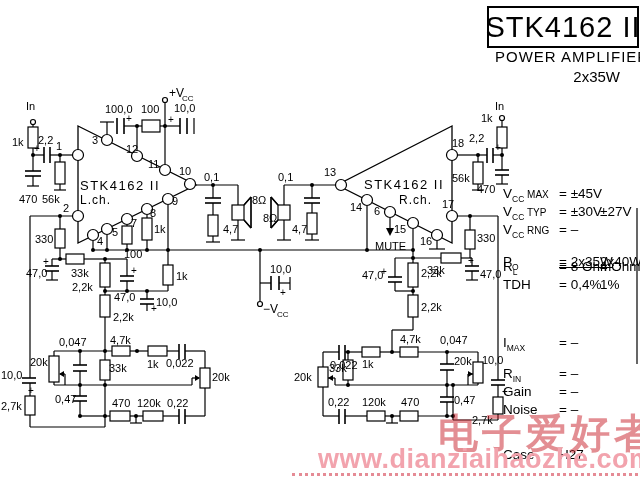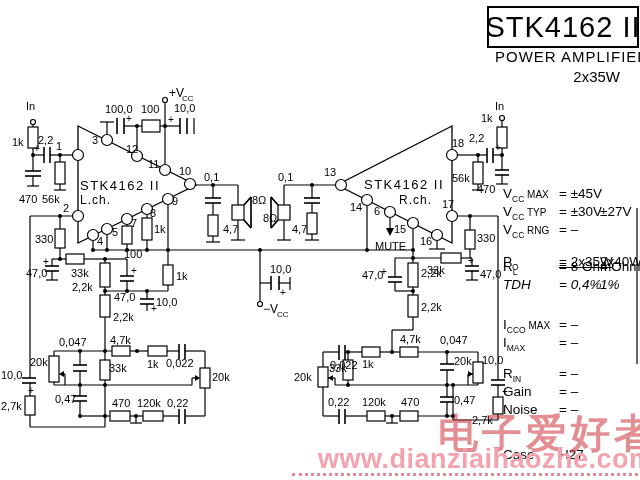--- a/index.html
+++ b/index.html
@@ -461,22 +461,21 @@
   </div>
   <div class="subtitle">POWER AMPLIFIER</div>
   <div class="power">2x35W</div>
 
   <div class="specs" id="specs">
       <div class="spec-row" style="top: 186px;"><span class="nm">V<sub>CC</sub><span class="sc"> MAX</span></span><span>= ±45V</span></div>
       <div class="spec-row" style="top: 204px;"><span class="nm">V<sub>CC</sub><span class="sc"> TYP</span></span><span>= ±30V</span><span class="x2">±27V</span></div>
       <div class="spec-row" style="top: 222px;"><span class="nm">V<sub>CC</sub><span class="sc"> RNG</span></span><span>= –</span></div>
       <div class="spec-row" style="top: 254px; text-decoration: underline;"><span class="nm">P<sub>O</sub></span><span>= 2x35W</span><span class="x2">2x40W</span></div>
       <div class="spec-row" style="top: 259px;"><span class="nm">R<sub>L</sub></span><span>= 8 Ohm</span><span class="x2">4 Ohm</span></div>
-      <div class="spec-row" style="top: 277px; font-style: italic;"><span class="nm">TDH</span><span>= 0,4%</span><span class="x2">1%</span></div>
-      <div class="spec-row" style="top: 317px;"><span class="nm">I<sub>CCO</sub><span class="sc"> MAX</span></span><span>= –</span></div>
+      <div class="spec-row" style="top: 277px;"><span class="nm">TDH</span><span>= 0,4%</span><span class="x2">1%</span></div>
       <div class="spec-row" style="top: 335px;"><span class="nm">I<sub>MAX</sub></span><span>= –</span></div>
       <div class="spec-row" style="top: 366px;"><span class="nm">R<sub>IN</sub></span><span>= –</span></div>
       <div class="spec-row" style="top: 384px;"><span class="nm">Gain</span><span>= –</span></div>
       <div class="spec-row" style="top: 402px;"><span class="nm">Noise</span><span>= –</span></div>
       <div class="spec-row" style="top: 447px;"><span class="nm">Case</span><span>H27</span></div>
     </div>
 
   <div class="wm-cn">电子爱好者</div>
   <div class="wm-url">www.dianziaihaozhe.com</div>
   <div class="wm-dots"></div>

